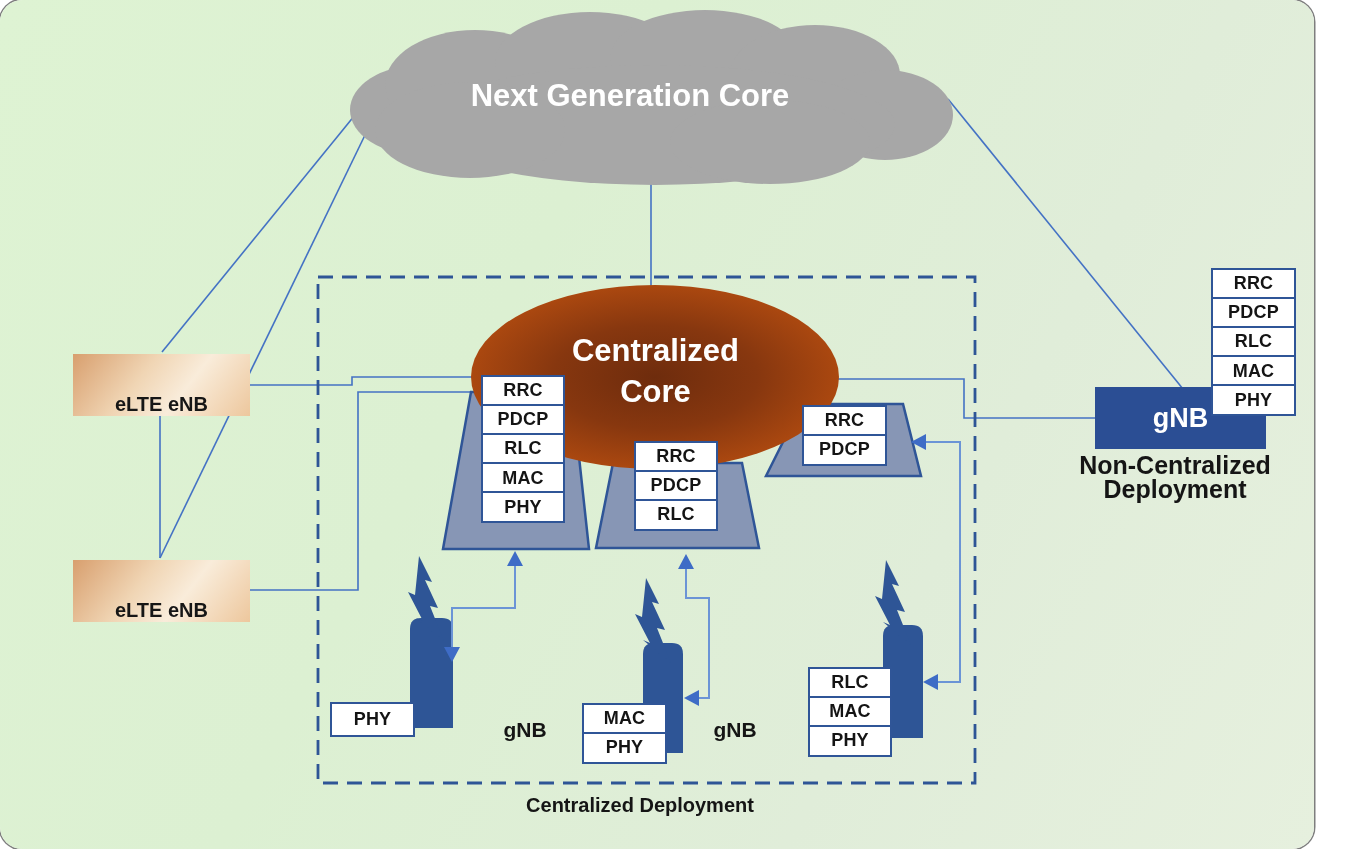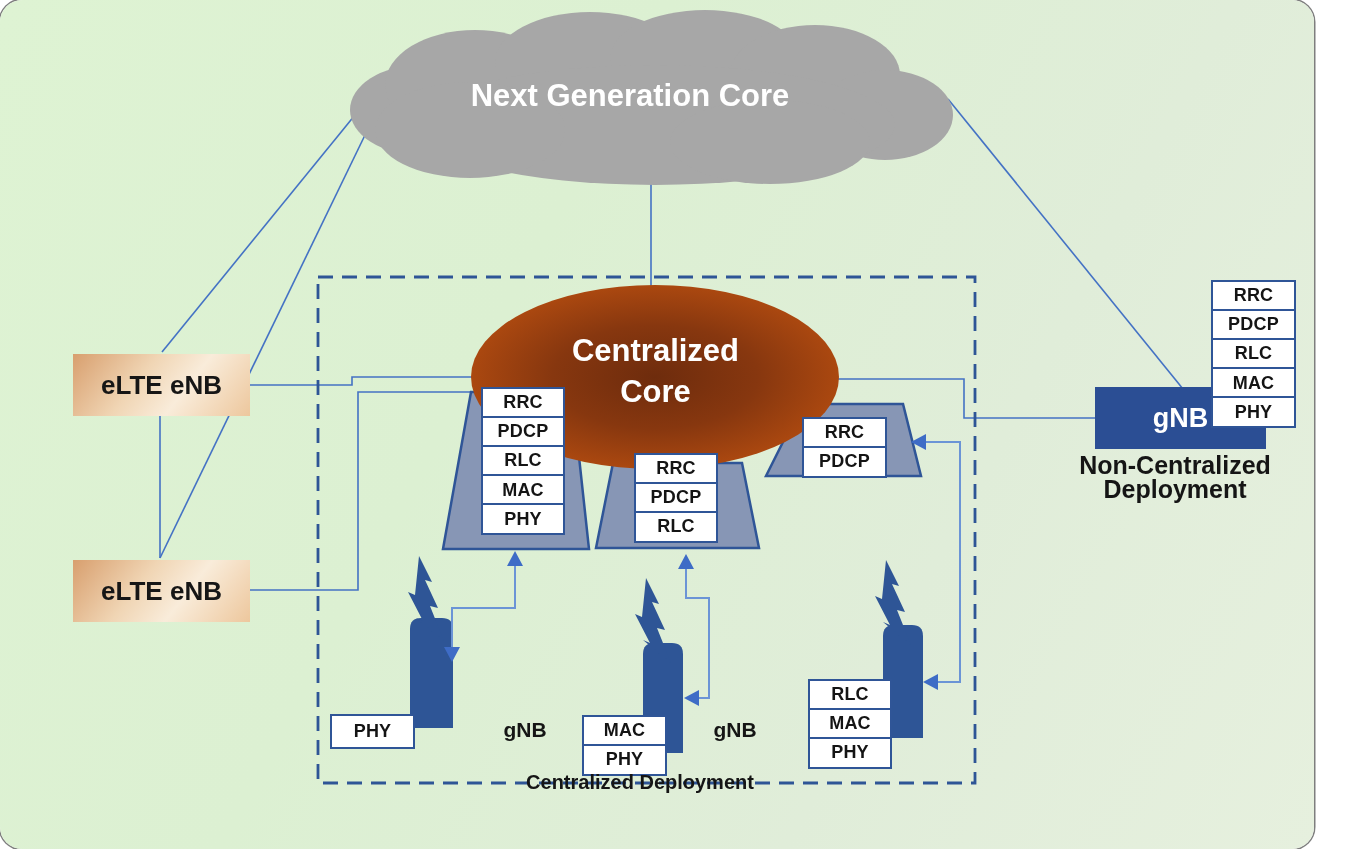--- a/index.html
+++ b/index.html
@@ -11,27 +11,27 @@
     font-weight:bold;
   }
   #shapes{position:absolute;left:0;top:0;z-index:1;}
   
   .stack{position:absolute;z-index:3;display:flex;flex-direction:column;}
   .cell{
     height:31.6px;box-sizing:border-box;background:#ffffff;border:2.5px solid #2F5597;
     margin-top:-2.5px;display:flex;align-items:center;justify-content:center;
     font-size:18px;color:#141414;letter-spacing:.2px;
   }
-  .cell:first-child{margin-top:12px;}
+  .cell:first-child{margin-top:0;}
   
   .enb{
     position:absolute;z-index:3;width:177px;height:62px;
     background:linear-gradient(128deg,#d89f6e 0%,#f0d5b4 38%,#f9ecda 62%,#edc79d 100%);
-    display:flex;align-items:center;justify-content:center;
-    font-size:26px;color:#161616;
+    display:flex;align-items:flex-end;justify-content:center;
+    font-size:20px;color:#161616;
   }
   .gnbbox{
     position:absolute;z-index:3;left:1095px;top:387px;width:171px;height:62px;
     background:#2B4E94;display:flex;align-items:center;justify-content:center;
     color:#ffffff;font-size:27px;
   }
   .caption{position:absolute;z-index:3;text-align:center;color:#151515;}
   .cloud-label{
     position:absolute;z-index:2;left:450px;top:78px;width:360px;text-align:center;
     color:#ffffff;font-size:31px;
@@ -168,15 +168,15 @@
   </div>
   <div class="stack" style="left:808px;top:667px;width:84px;">
     <div class="cell">RLC</div>
     <div class="cell">MAC</div>
     <div class="cell">PHY</div>
   </div>
 
   <div class="gnb-small" style="left:485px;top:718px;">gNB</div>
   <div class="gnb-small" style="left:695px;top:718px;">gNB</div>
 
-  <div class="caption" style="left:490px;top:771px;width:300px;font-size:20px;">Centralized Deployment</div>
+  <div class="caption" style="left:490px;top:794px;width:300px;font-size:20px;">Centralized Deployment</div>
 
 </div>
 
 </body></html>

